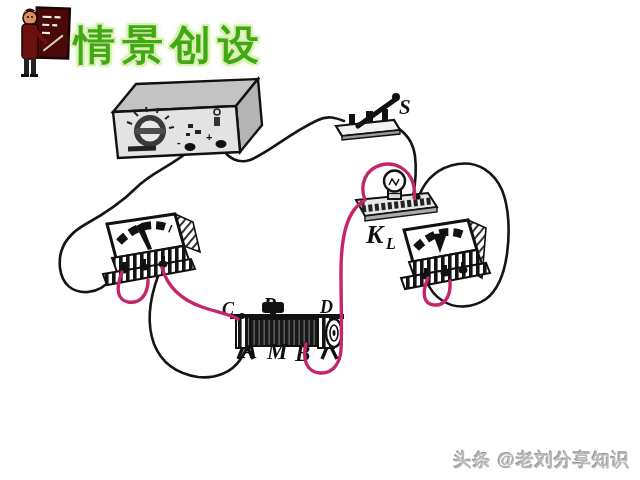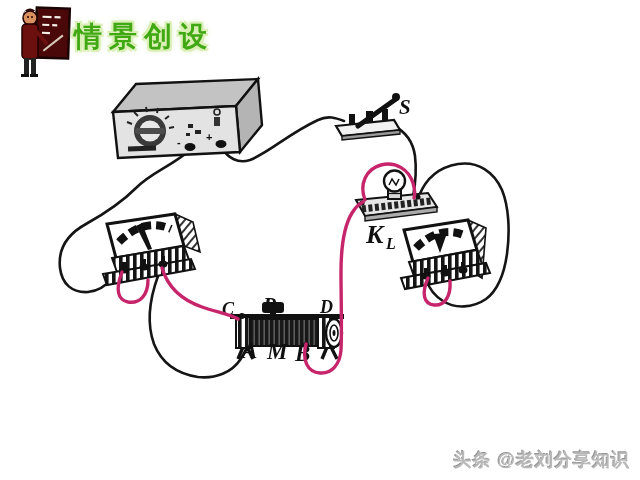--- a/index.html
+++ b/index.html
@@ -1,18 +1,18 @@
 <!DOCTYPE html>
 <html><head>
 <meta charset="utf-8">
 <style>
   html,body{margin:0;padding:0;background:#ffffff;}
   .stage{position:relative;width:640px;height:480px;background:#ffffff;overflow:hidden;
          font-family:"Liberation Sans",sans-serif;}
-  .page-title{position:absolute;left:74px;top:18px;font-size:28px;font-weight:900;
+  .page-title{position:absolute;left:74px;top:18px;font-size:41px;font-weight:900;
       letter-spacing:7px;color:#3fa813;
       text-shadow:-2px -2px 0 #d9efb4, 2px -2px 0 #d9efb4, -2px 2px 0 #d9efb4,
                   2px 2px 0 #d9efb4, 0 0 7px #bfe690;}
   .watermark{position:absolute;right:10px;bottom:8px;font-size:18px;font-weight:bold;
       color:#b9b9b9;letter-spacing:1px;
       text-shadow:1px 1px 0 #ffffff,-1px -1px 0 #969696;margin-left:8px;}
   svg text{font-family:"Liberation Serif",serif;font-style:italic;font-weight:bold;fill:#101010;}
   svg text.plain{font-style:normal;font-family:"Liberation Sans",sans-serif;}
   .icon-wrap{position:absolute;left:20px;top:4px;width:54px;height:78px;}
   .circuit{position:absolute;left:0;top:0;}

